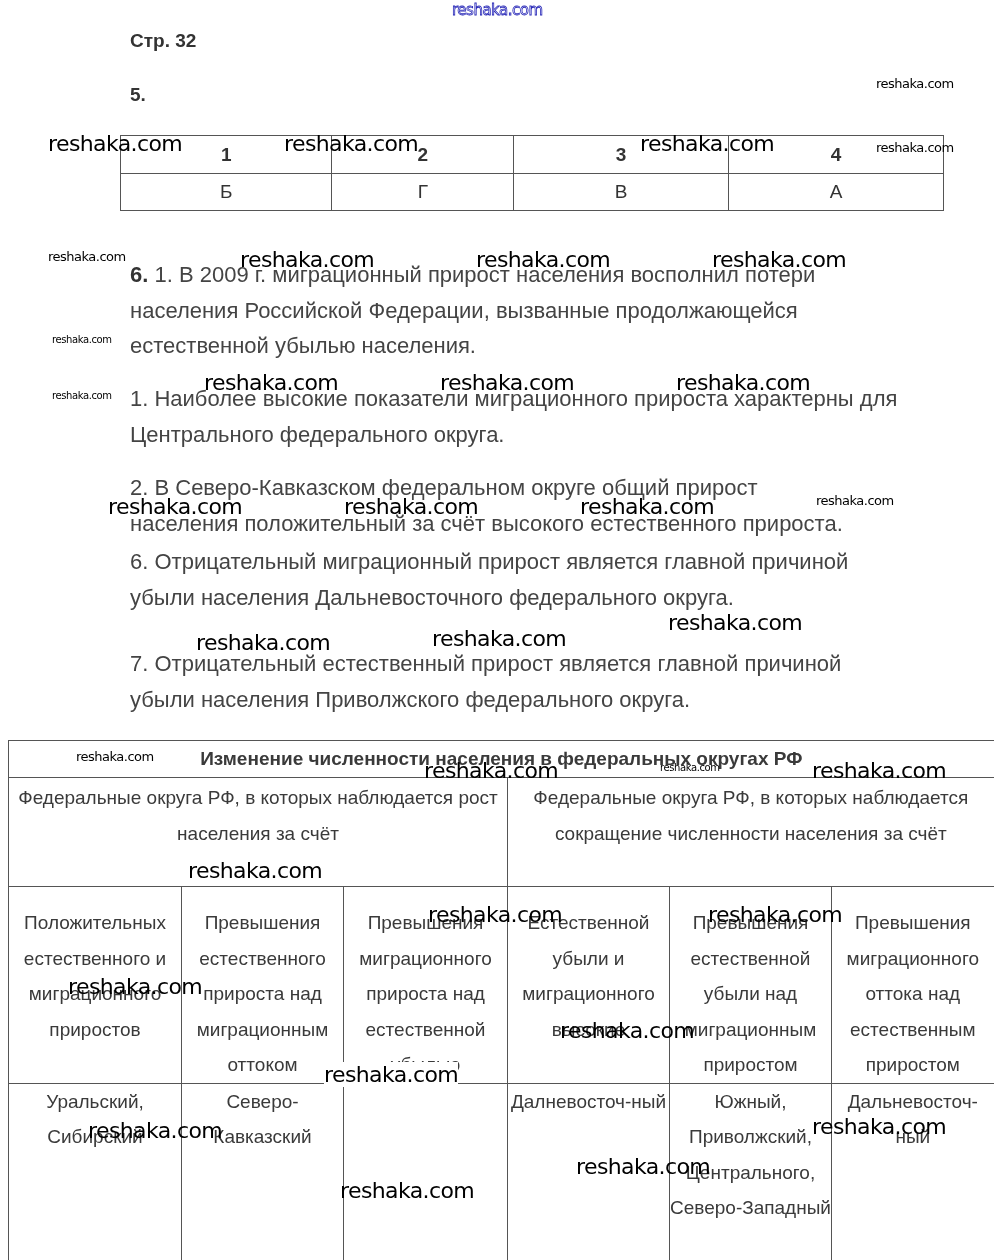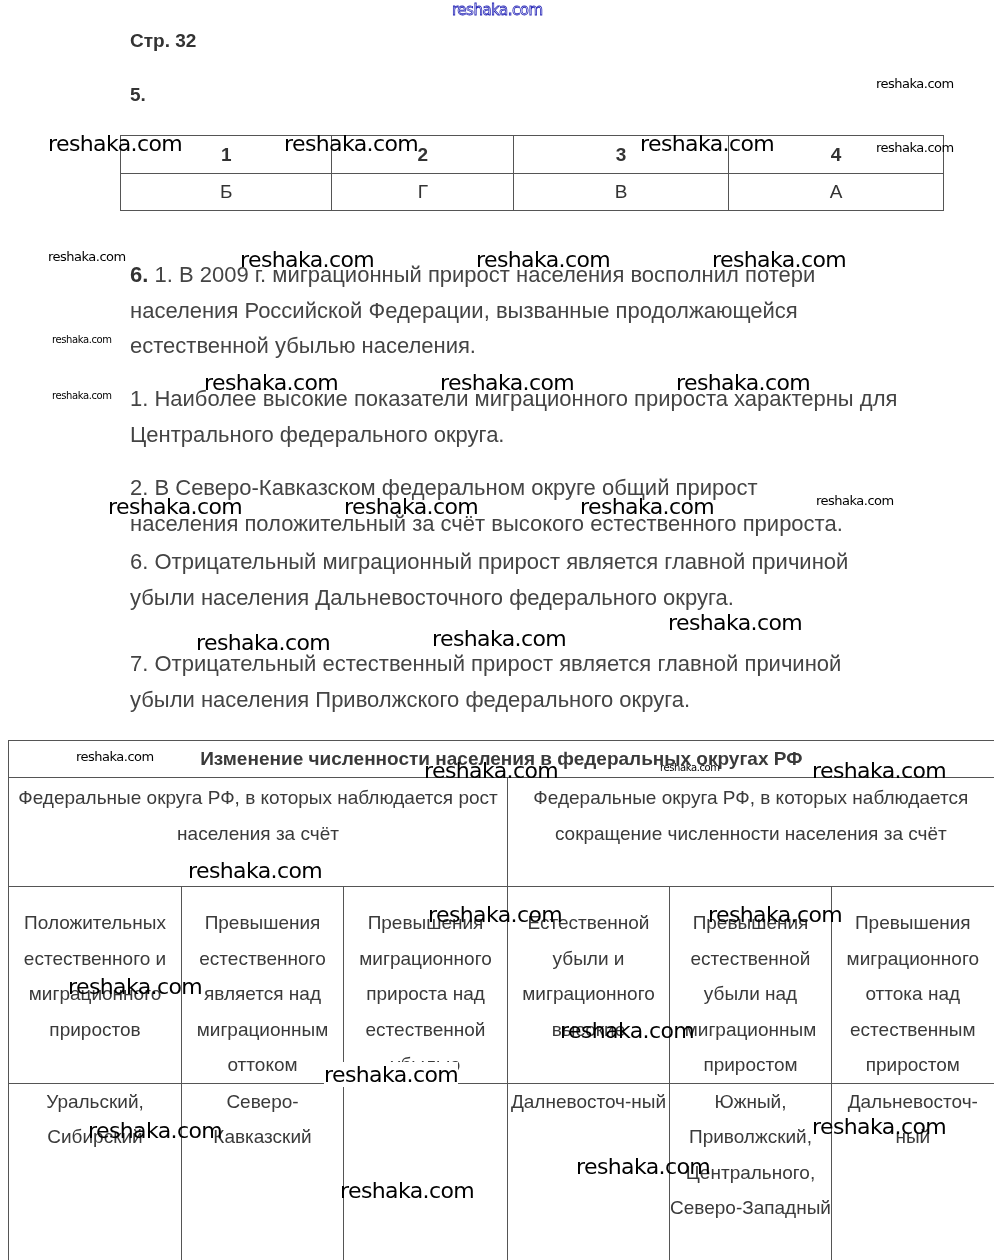--- a/index.html
+++ b/index.html
@@ -74,21 +74,21 @@
   <tbody>
       <tr>
     <td class="title" colspan="6">Изменение численности населения в федеральных округах РФ</td>
   </tr>
   <tr>
     <td class="grp" colspan="3">Федеральные округа РФ, в которых наблюдается рост населения за счёт</td>
     <td class="grp last" colspan="3">Федеральные округа РФ, в которых наблюдается сокращение численности населения за счёт</td>
   </tr>
   <tr>
     <td class="sub">Положительных естественного и миграционного приростов</td>
-    <td class="sub">Превышения естественного является над миграционным оттоком</td>
+    <td class="sub">Превышения естественного прироста над миграционным оттоком</td>
     <td class="sub">Превышения миграционного прироста над естественной убылью</td>
     <td class="sub">Естественной убыли и миграционного высокие</td>
     <td class="sub">Превышения естественной убыли над миграционным приростом</td>
     <td class="sub last">Превышения миграционного оттока над естественным приростом</td>
   </tr>
   <tr>
     <td class="val">Уральский, Сибирский</td>
     <td class="val">Северо-Кавказский</td>
     <td class="val"></td>
     <td class="val">Далневосточ-ный</td>

